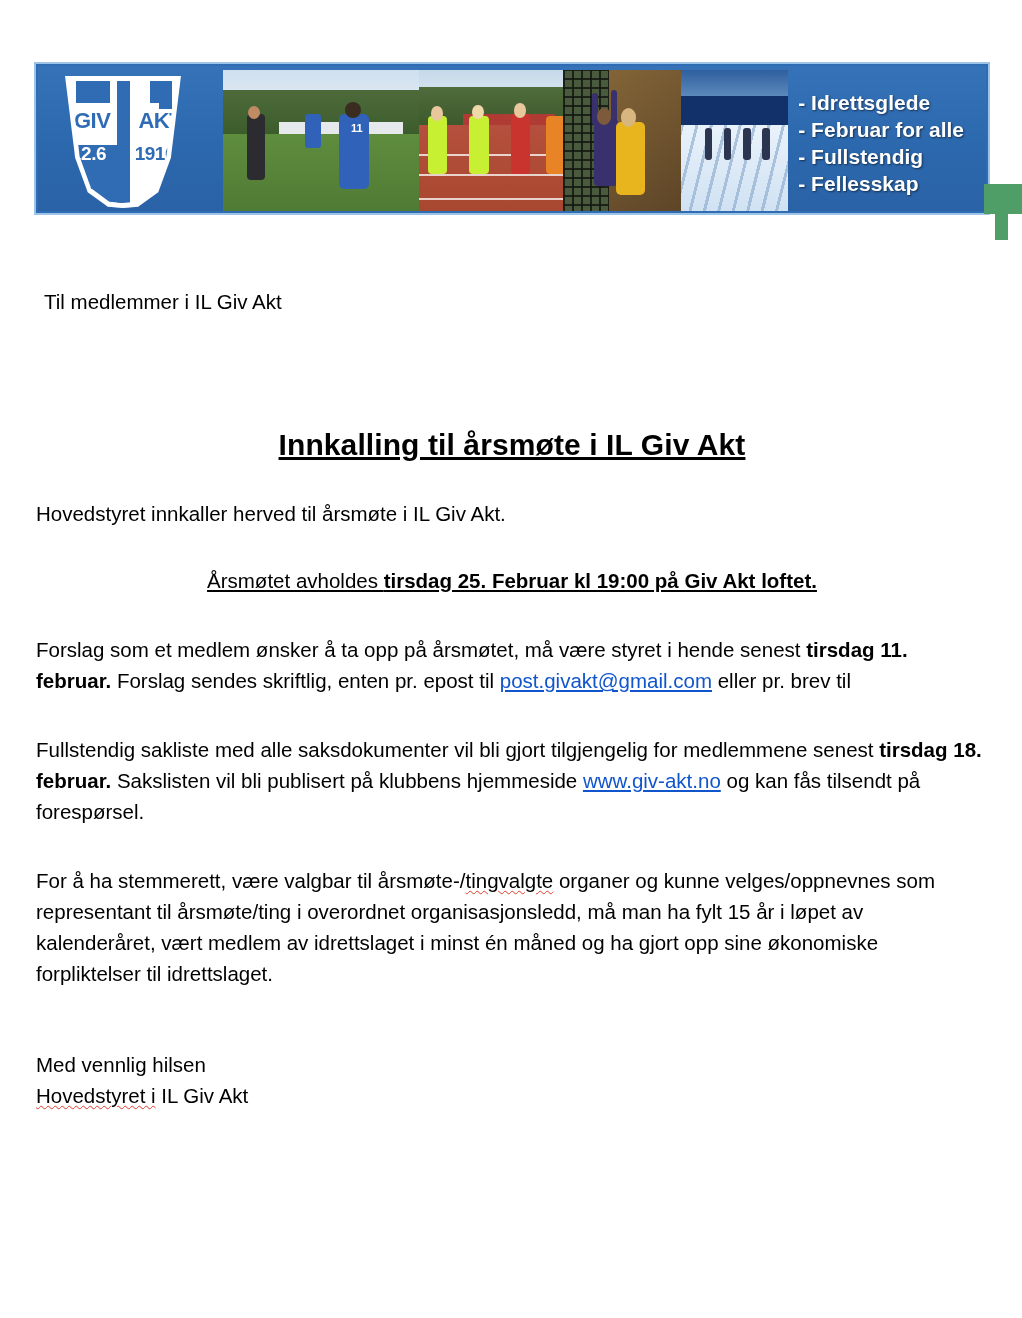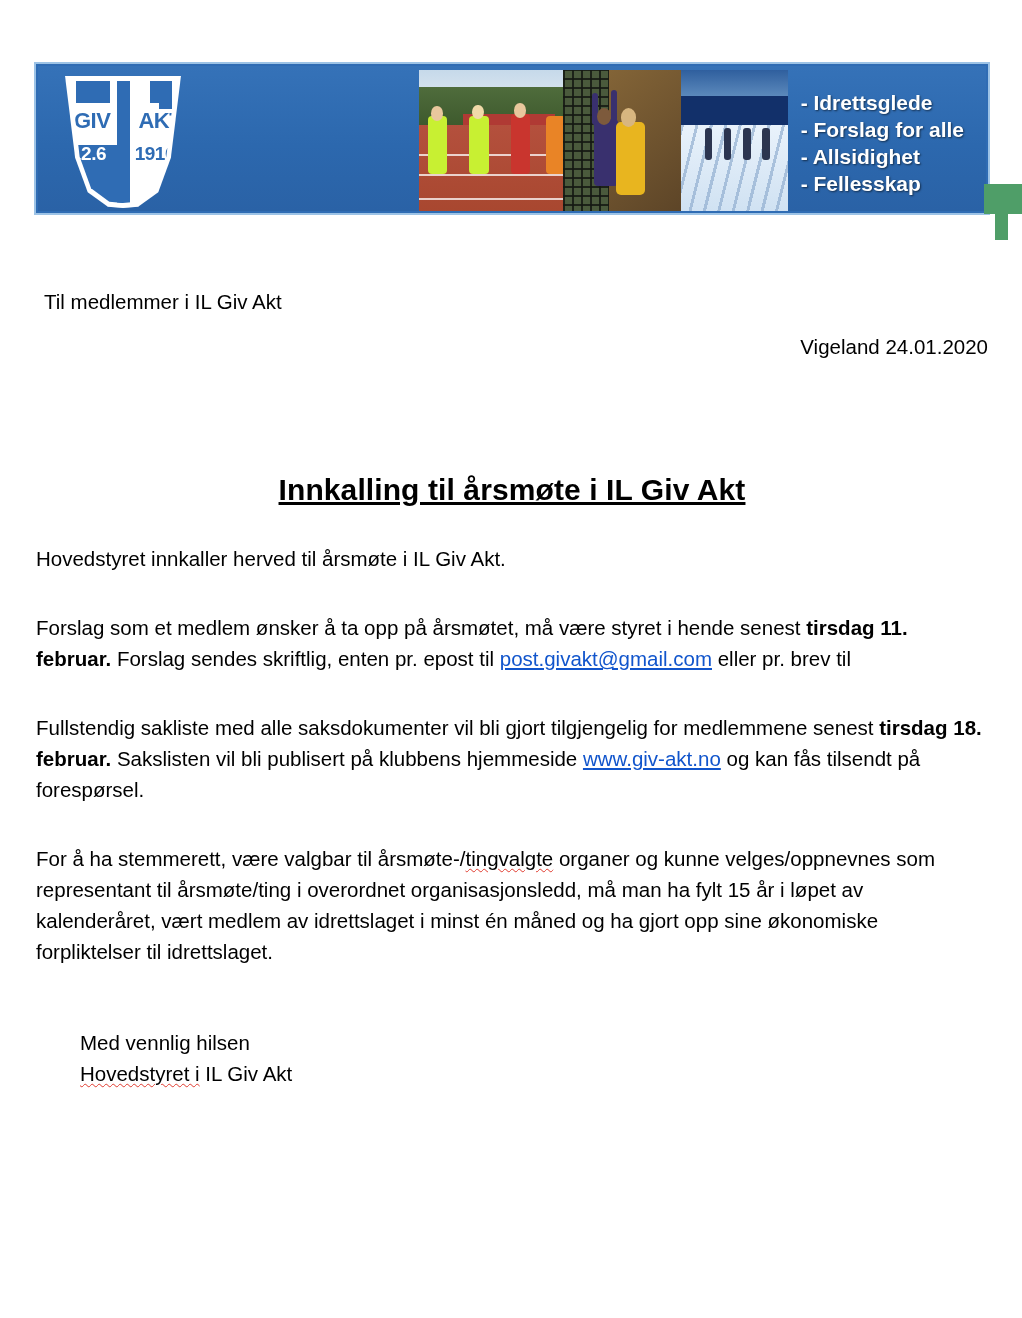--- a/index.html
+++ b/index.html
@@ -265,21 +265,21 @@
     text-decoration: underline;
     margin-top: 48px;
   }
   .spell {
     text-decoration: underline;
     text-decoration-style: wavy;
     text-decoration-color: #e03b2f;
     text-decoration-thickness: 1px;
     text-underline-offset: 2px;
   }
-  .sign-block { margin-top: 60px; margin-left: 44px; }
+  .sign-block { margin-top: 60px; }
   .sign-block div { margin: 0; }
 </style>
 </head>
 <body>
 
 <div class="banner-wrap">
   <div class="banner">
     <div class="banner-inner">
 
       <div class="crest">
@@ -295,20 +295,32 @@
             <span>AKT</span>
           </div>
           <div class="crest-text-row2">
             <span class="crest-date">12.6</span>
             <span class="crest-year">1916</span>
           </div>
         </div>
       </div>
 
       <div class="montage">
+        <div class="photo photo-soccer">
+          <div class="soccer-sky"></div>
+          <div class="soccer-trees"></div>
+          <div class="soccer-vans"></div>
+          <div class="soccer-grass"></div>
+          <div class="p-keeper"></div>
+          <div class="p-keeper-head"></div>
+          <div class="p-blue1"></div>
+          <div class="p-blue2"></div>
+          <div class="p-blue2-head"></div>
+          <div class="p-num">11</div>
+        </div>
         <div class="photo photo-track">
           <div class="track-sky"></div>
           <div class="track-trees"></div>
           <div class="track-bldg"></div>
           <div class="track-surface"></div>
           <div class="lane" style="top:58%"></div>
           <div class="lane" style="top:72%"></div>
           <div class="lane" style="top:88%"></div>
           <div class="r1"></div>
           <div class="r1h"></div>
@@ -335,44 +347,46 @@
           <div class="ski-tracks"></div>
           <div class="sk" style="left:22%"></div>
           <div class="sk" style="left:40%"></div>
           <div class="sk" style="left:58%"></div>
           <div class="sk" style="left:76%"></div>
         </div>
       </div>
 
       <div class="slogans">
         <div>- Idrettsglede</div>
-        <div>- Forslag for alle</div>
-        <div>- Allsidighet</div>
+        <div>- Februar for alle</div>
+        <div>- Fullstendig</div>
         <div>- Fellesskap</div>
       </div>
 
     </div>
   </div>
 </div>
 
 <div class="green-flag">
   <div class="head"></div>
   <div class="stem"></div>
 </div>
 
 <div class="doc">
 
   <p class="line-to">Til medlemmer i IL Giv Akt</p>
 
-  <p class="line-place">Vigeland 24.01.2020</p>
 
   <h1 class="doc-title">Innkalling til årsmøte i IL Giv Akt</h1>
 
   <p class="para">Hovedstyret innkaller herved til årsmøte i IL Giv Akt.</p>
 
+  <p class="center-line">
+    <span>Årsmøtet avholdes </span><b>tirsdag 25. Februar kl 19:00 på Giv Akt loftet.</b>
+  </p>
 
   <p class="para">
     <span>Forslag som et medlem ønsker å ta opp på årsmøtet, må være styret i hende senest </span><b>tirsdag 11. februar.</b><span> Forslag sendes skriftlig, enten pr. epost til </span><a class="link" href="#">post.givakt@gmail.com</a><span> eller pr. brev til</span><br>
   </p>
 
   <p class="para">
     <span>Fullstendig sakliste med alle saksdokumenter vil bli gjort tilgjengelig for medlemmene senest </span><b>tirsdag 18. februar.</b><span> Sakslisten vil bli publisert på klubbens hjemmeside </span><a class="link" href="#">www.giv-akt.no</a><span> og kan fås tilsendt på forespørsel.</span>
   </p>
 
   <p class="para">

